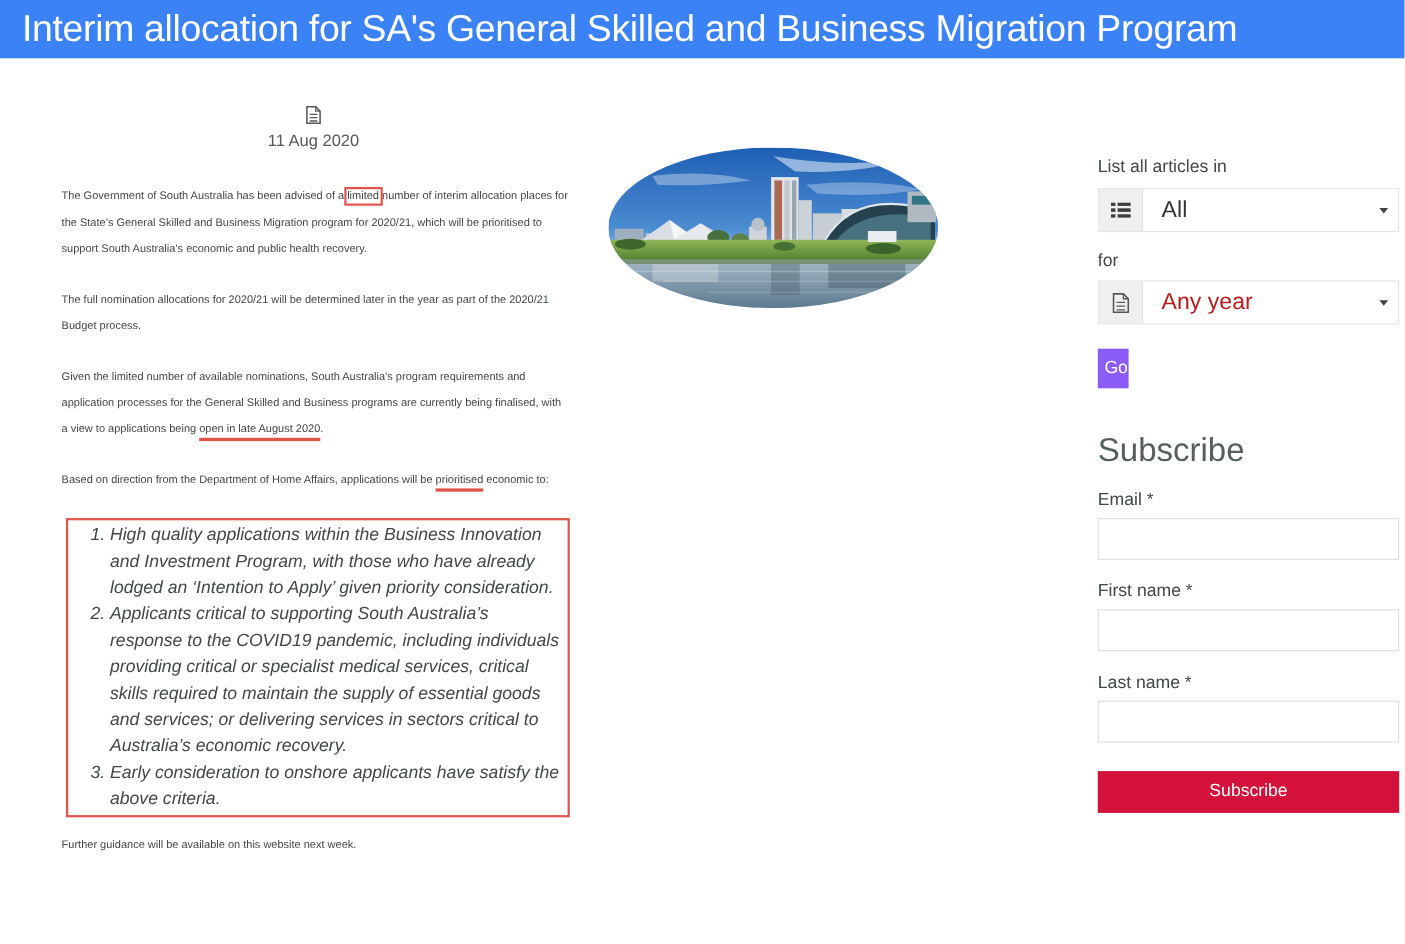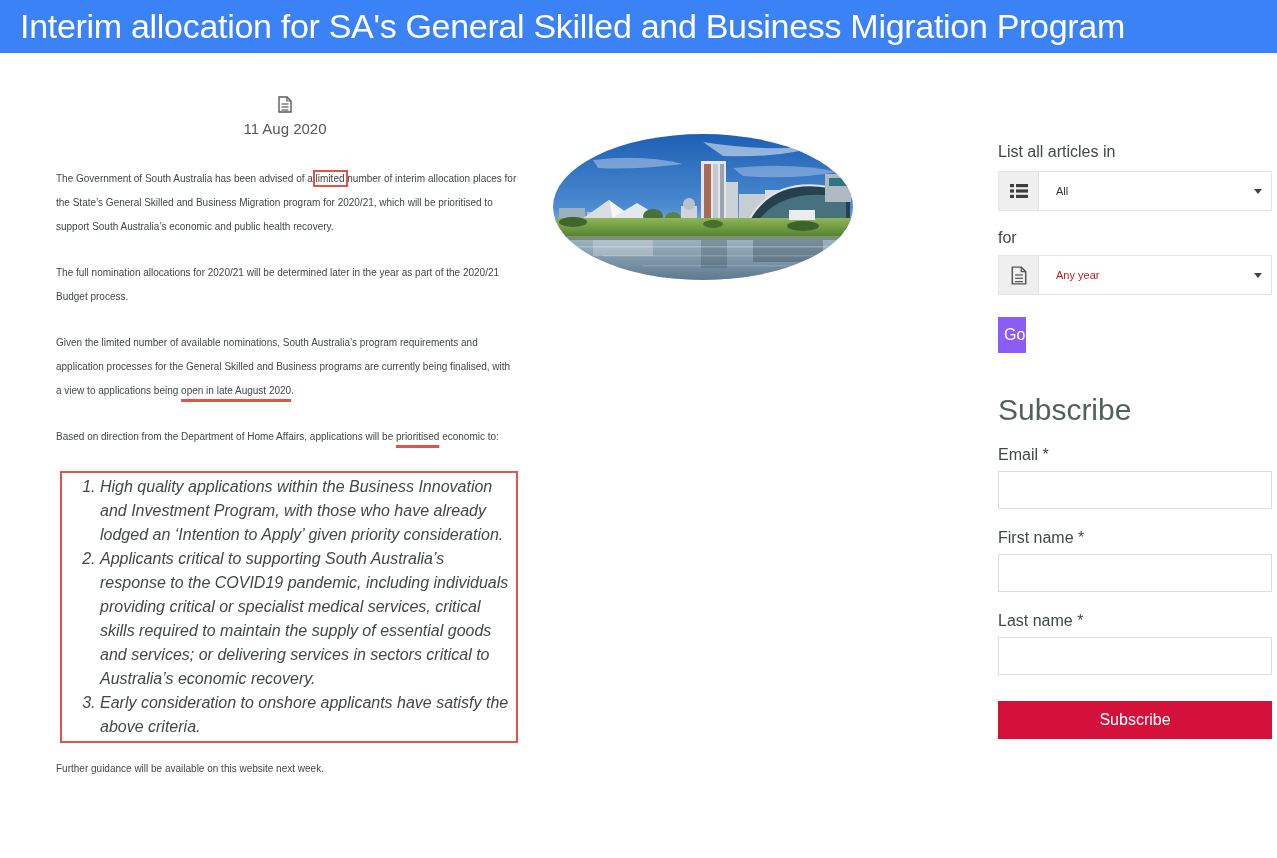--- a/index.html
+++ b/index.html
@@ -65,21 +65,21 @@
   .select {
     display: flex; align-items: center;
     height: 40px; border: 1px solid #e4e4e4; background: #fff;
     cursor: pointer;
   }
   .icon-cell {
     width: 40px; height: 38px; flex: 0 0 40px;
     background: #efefef; border-right: 1px solid #e0e0e0;
     display: flex; align-items: center; justify-content: center;
   }
-  .select .value { flex: 1; padding-left: 17px; font-size: 11px; color: #333; }
+  .select .value { flex: 1; padding-left: 17px; font-size: 21px; color: #333; }
   .select .value.muted { color: #b91c1c; }
   .caret {
     width: 0; height: 0; margin-right: 9px;
     border-left: 4px solid transparent; border-right: 4px solid transparent;
     border-top: 5px solid #444;
   }
   .for-label { margin: 18px 0 8px 0; }
   .go-btn {
     margin-top: 22px; width: 28px; height: 36px;
     background: #8b5cf6; color: #fff; border: none;

